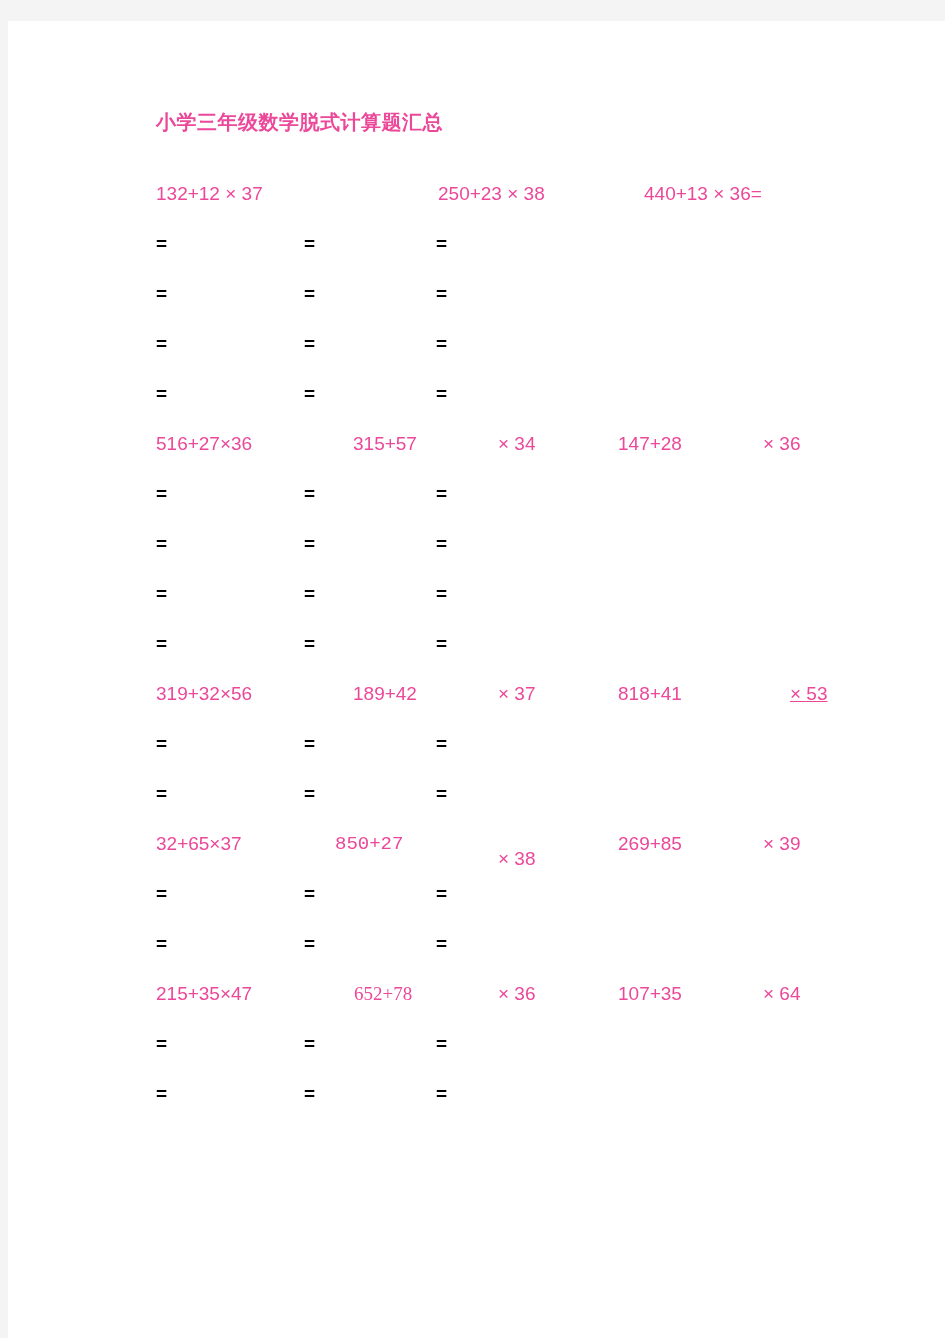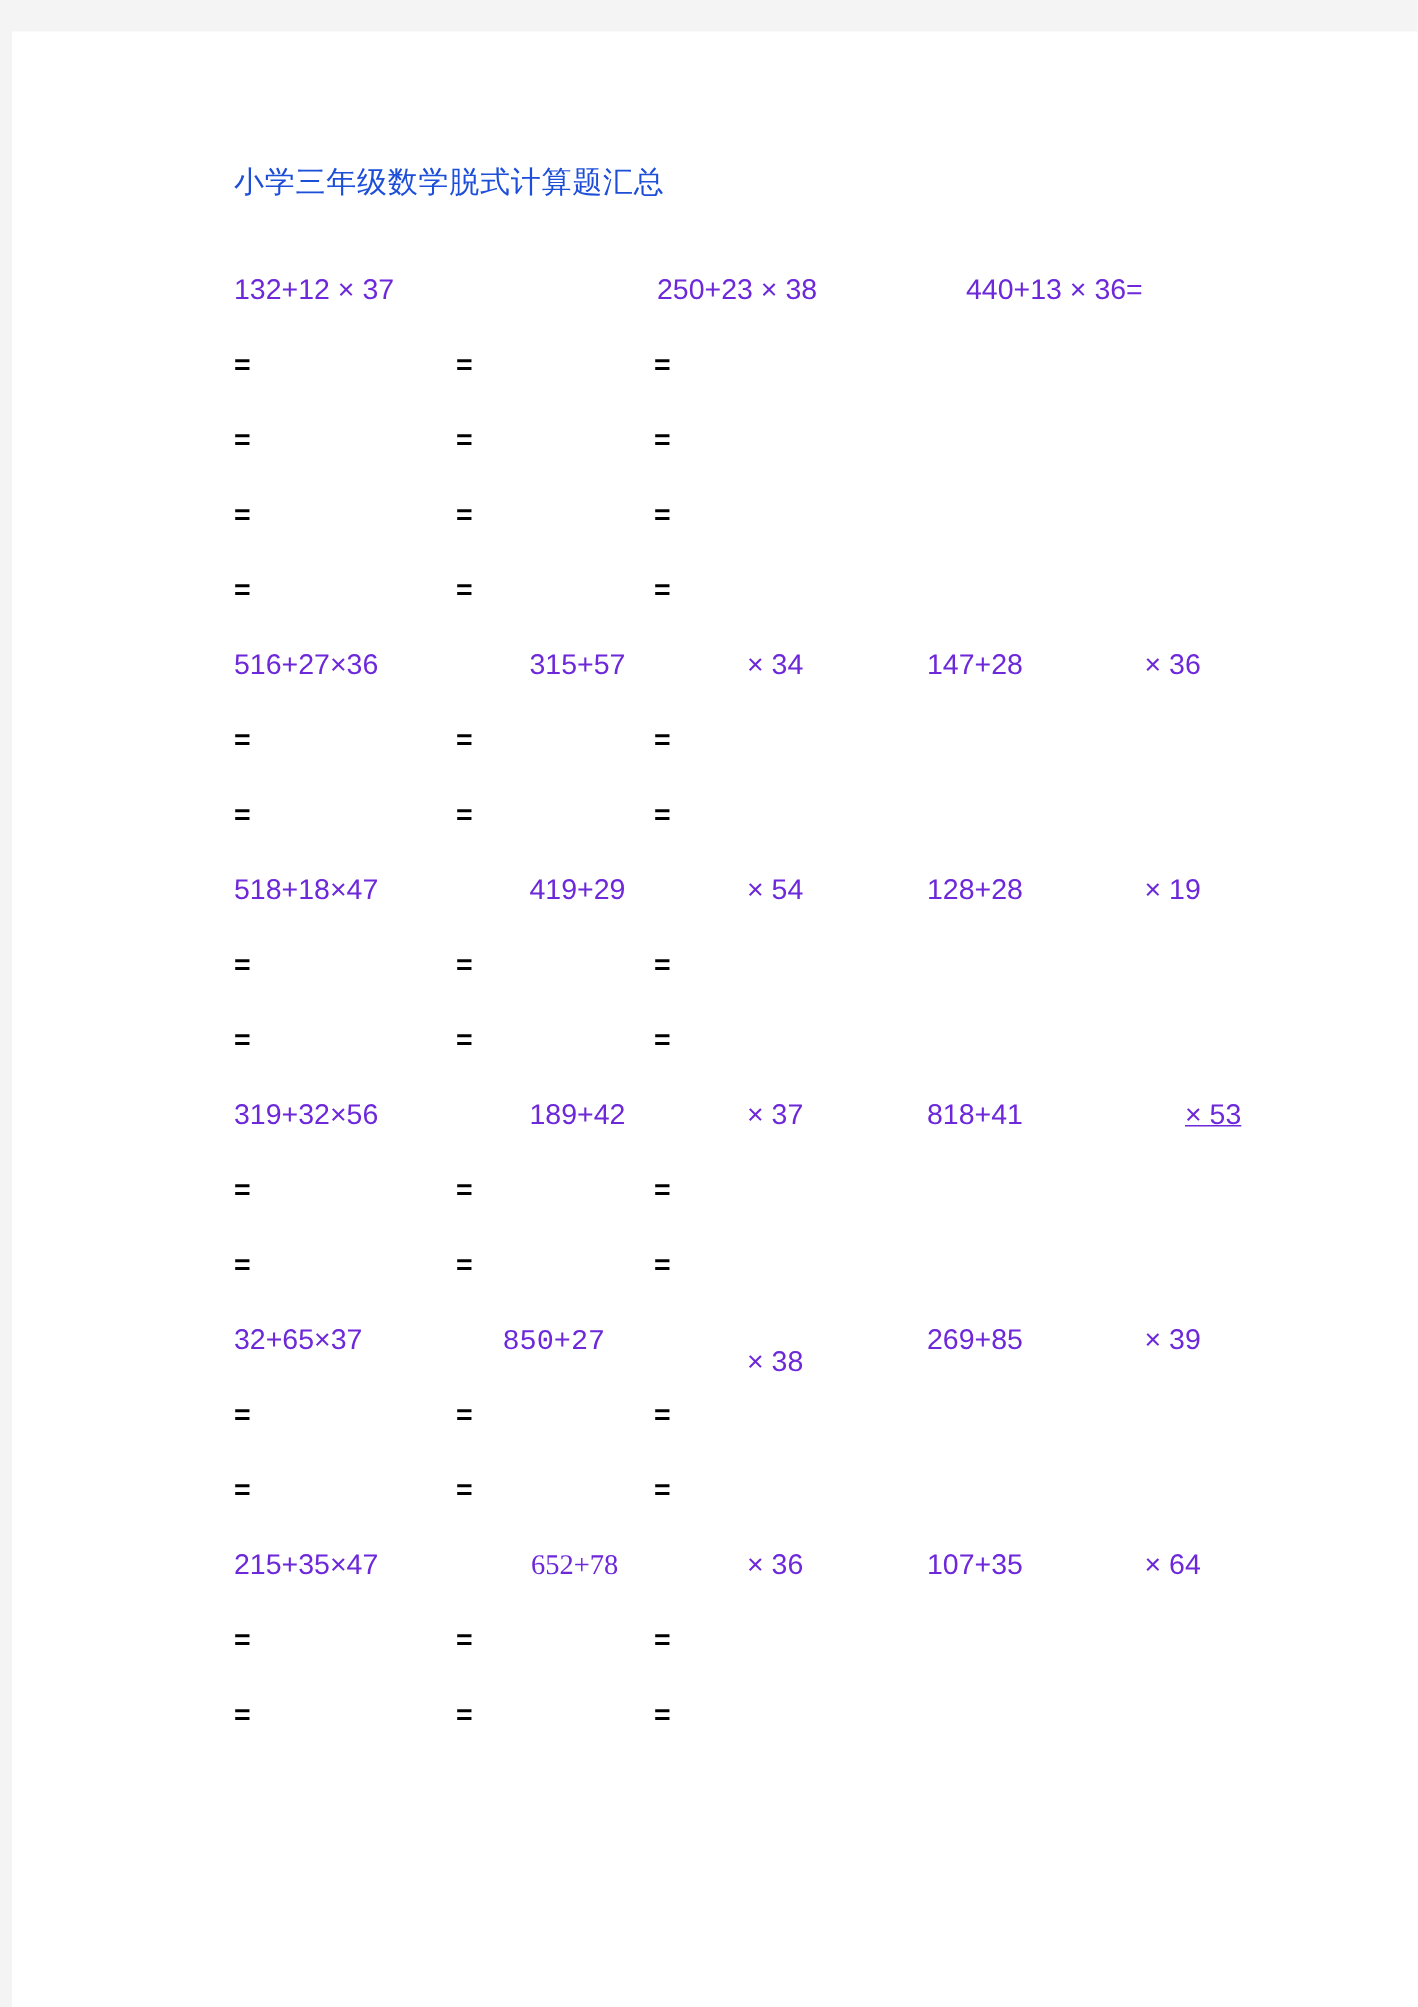--- a/index.html
+++ b/index.html
@@ -31,26 +31,26 @@
     left: 140px;
     top: 86px;
     width: 760px;
   }
 
   
   .doc-title {
     font-family: "Liberation Serif", "DejaVu Serif", serif;
     font-size: 20px;
     line-height: 30px;
-    color: #1d4ed8;
+    color: #ec4899;
     letter-spacing: 0.5px;
     white-space: pre;
     margin: 0 0 0 8px;
     padding: 0;
-    font-weight: normal;
+    font-weight: bold;
   }
 
   .title-gap {
     height: 44px;
   }
 
   
   .block {
     position: relative;
   }
@@ -64,21 +64,21 @@
   .row.eq-row {
     height: 50px;
   }
 
   .cell {
     position: absolute;
     top: 0;
     font-family: "Liberation Sans", "DejaVu Sans", sans-serif;
     font-size: 19px;
     line-height: 26px;
-    color: #6d28d9;
+    color: #ec4899;
     white-space: pre;
   }
 
   
   .eq {
     position: absolute;
     top: 0;
     font-family: "Liberation Sans", "DejaVu Sans", sans-serif;
     font-size: 19px;
     line-height: 26px;
@@ -109,21 +109,20 @@
         <div class="block">
           <div class="row eq-row"><span class="eq eq-c0">=</span><span class="eq eq-c1">=</span><span class="eq eq-c2">=</span></div>
           <div class="row eq-row"><span class="eq eq-c0">=</span><span class="eq eq-c1">=</span><span class="eq eq-c2">=</span></div>
         </div>
         <div class="block">
           <div class="row"><span class="cell" style="left: 8px;">516+27×36</span><span class="cell" style="left: 205px;">315+57</span><span class="cell" style="left: 350px;">× 34</span><span class="cell" style="left: 470px;">147+28</span><span class="cell" style="left: 615px;">× 36</span></div>
           <div class="row eq-row"><span class="eq eq-c0">=</span><span class="eq eq-c1">=</span><span class="eq eq-c2">=</span></div>
           <div class="row eq-row"><span class="eq eq-c0">=</span><span class="eq eq-c1">=</span><span class="eq eq-c2">=</span></div>
         </div>
         <div class="block">
-          <div class="row"><span class="cell" style="left: 8px;">518+18×47</span><span class="cell" style="left: 205px;">419+29</span><span class="cell" style="left: 350px;">× 54</span><span class="cell" style="left: 470px;">128+28</span><span class="cell" style="left: 615px;">× 19</span></div>
           <div class="row eq-row"><span class="eq eq-c0">=</span><span class="eq eq-c1">=</span><span class="eq eq-c2">=</span></div>
           <div class="row eq-row"><span class="eq eq-c0">=</span><span class="eq eq-c1">=</span><span class="eq eq-c2">=</span></div>
         </div>
         <div class="block">
           <div class="row"><span class="cell" style="left: 8px;">319+32×56</span><span class="cell" style="left: 205px;">189+42</span><span class="cell" style="left: 350px;">× 37</span><span class="cell" style="left: 470px;">818+41</span><span class="cell" style="left: 642px; text-decoration: underline;">× 53</span></div>
           <div class="row eq-row"><span class="eq eq-c0">=</span><span class="eq eq-c1">=</span><span class="eq eq-c2">=</span></div>
           <div class="row eq-row"><span class="eq eq-c0">=</span><span class="eq eq-c1">=</span><span class="eq eq-c2">=</span></div>
         </div>
         <div class="block">
           <div class="row"><span class="cell" style="left: 8px;">32+65×37</span><span class="cell" style="left: 187px; font-family: Liberation Mono, monospace;">850+27</span><span class="cell" style="left: 350px; margin-top: 15px;">× 38</span><span class="cell" style="left: 470px;">269+85</span><span class="cell" style="left: 615px;">× 39</span></div>

